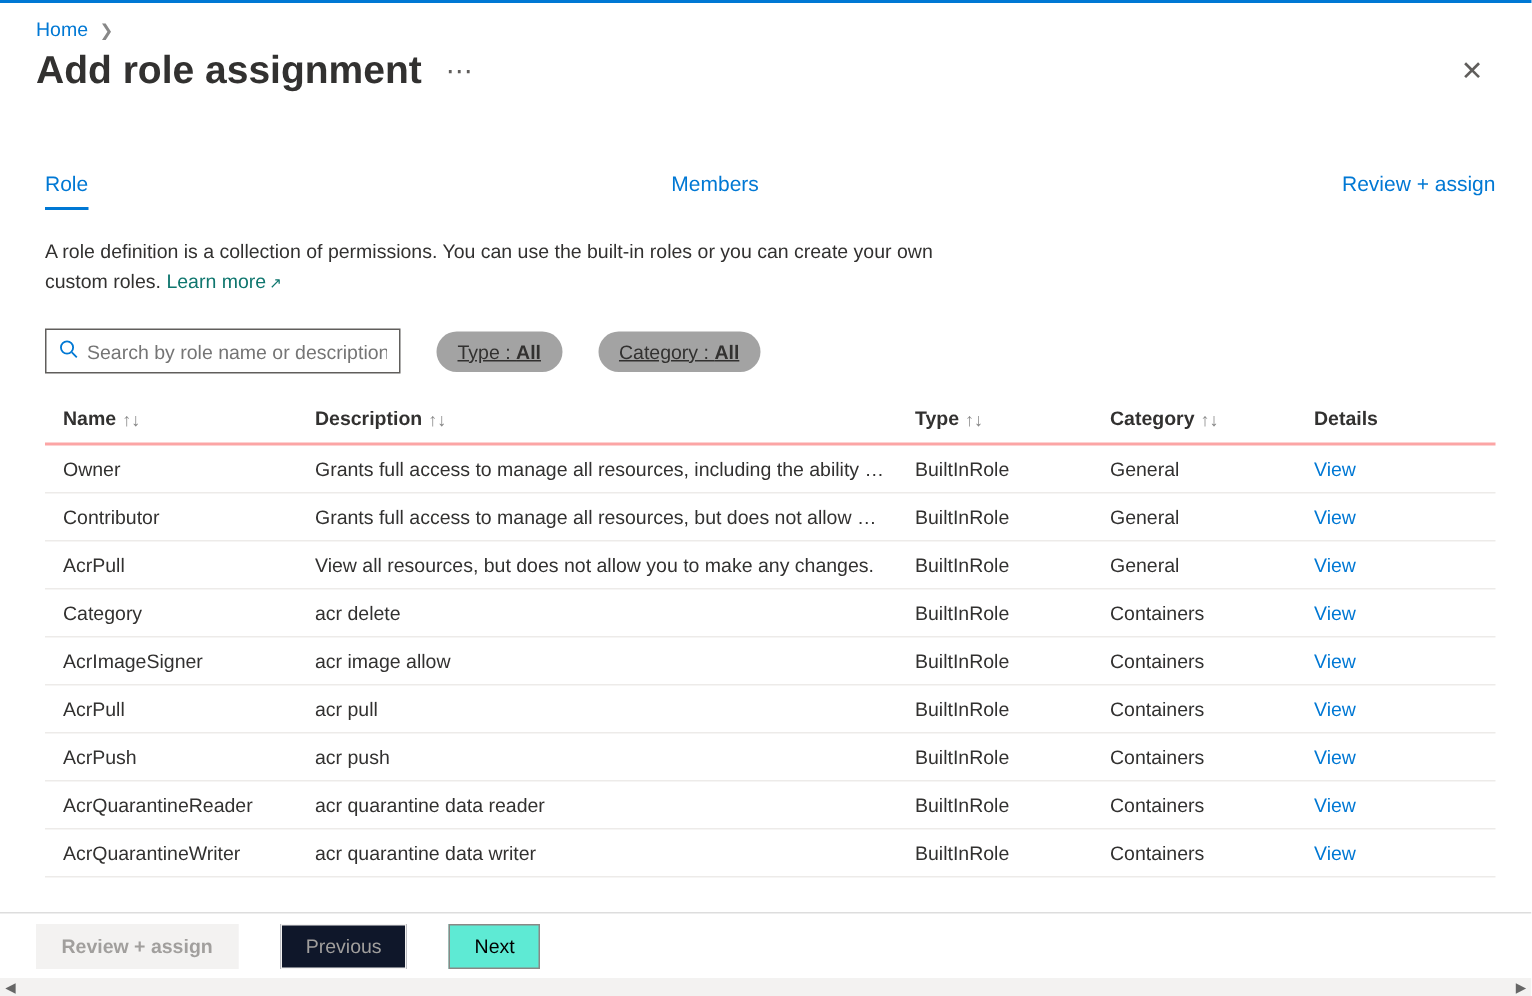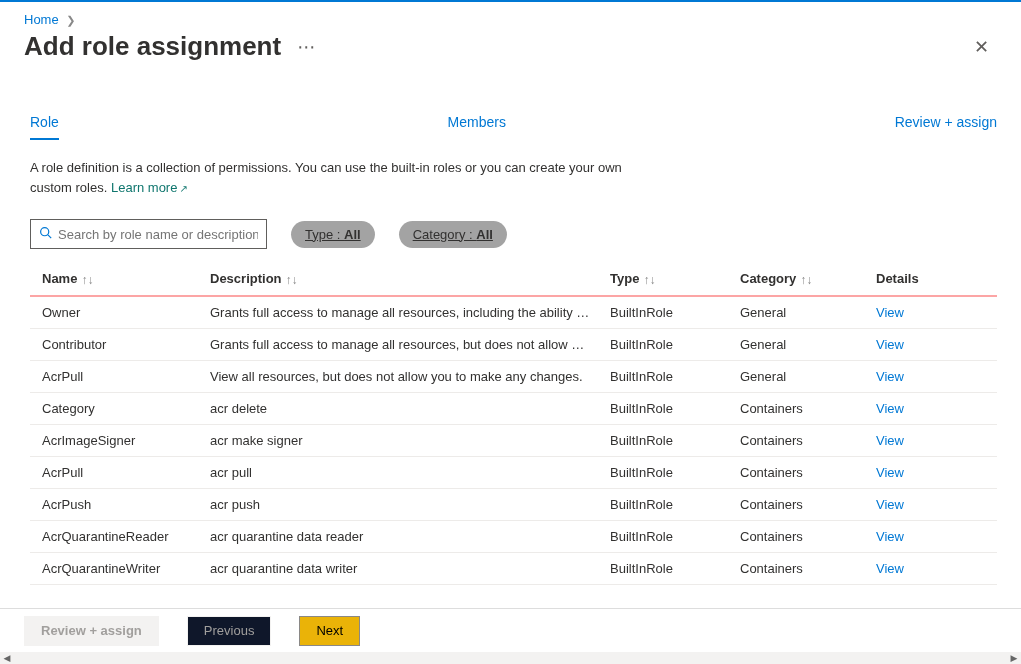--- a/index.html
+++ b/index.html
@@ -148,21 +148,21 @@
       align-items: center;
       padding: 8px 24px;
       gap: 28px;
       background: #fff;
     }
     .btn {
       height: 30px;
       padding: 0 16px;
       font-size: 13px;
       border: 1px solid #8a8886;
-      background: #eab308;
+      background: #5eead4;
       cursor: pointer;
     }
     .btn-disabled {
       background: #f3f2f1;
       color: #a19f9d;
       border: 1px solid #f3f2f1;
       cursor: default;
       font-weight: 600;
     }
     .btn-secondary-disabled {
@@ -270,21 +270,21 @@
         </tr>
         <tr>
           <td>Category</td>
           <td>acr delete</td>
           <td>BuiltInRole</td>
           <td>Containers</td>
           <td><span class="view-link">View</span></td>
         </tr>
         <tr>
           <td>AcrImageSigner</td>
-          <td>acr make signer</td>
+          <td>acr image allow</td>
           <td>BuiltInRole</td>
           <td>Containers</td>
           <td><span class="view-link">View</span></td>
         </tr>
         <tr>
           <td>AcrPull</td>
           <td>acr pull</td>
           <td>BuiltInRole</td>
           <td>Containers</td>
           <td><span class="view-link">View</span></td>

